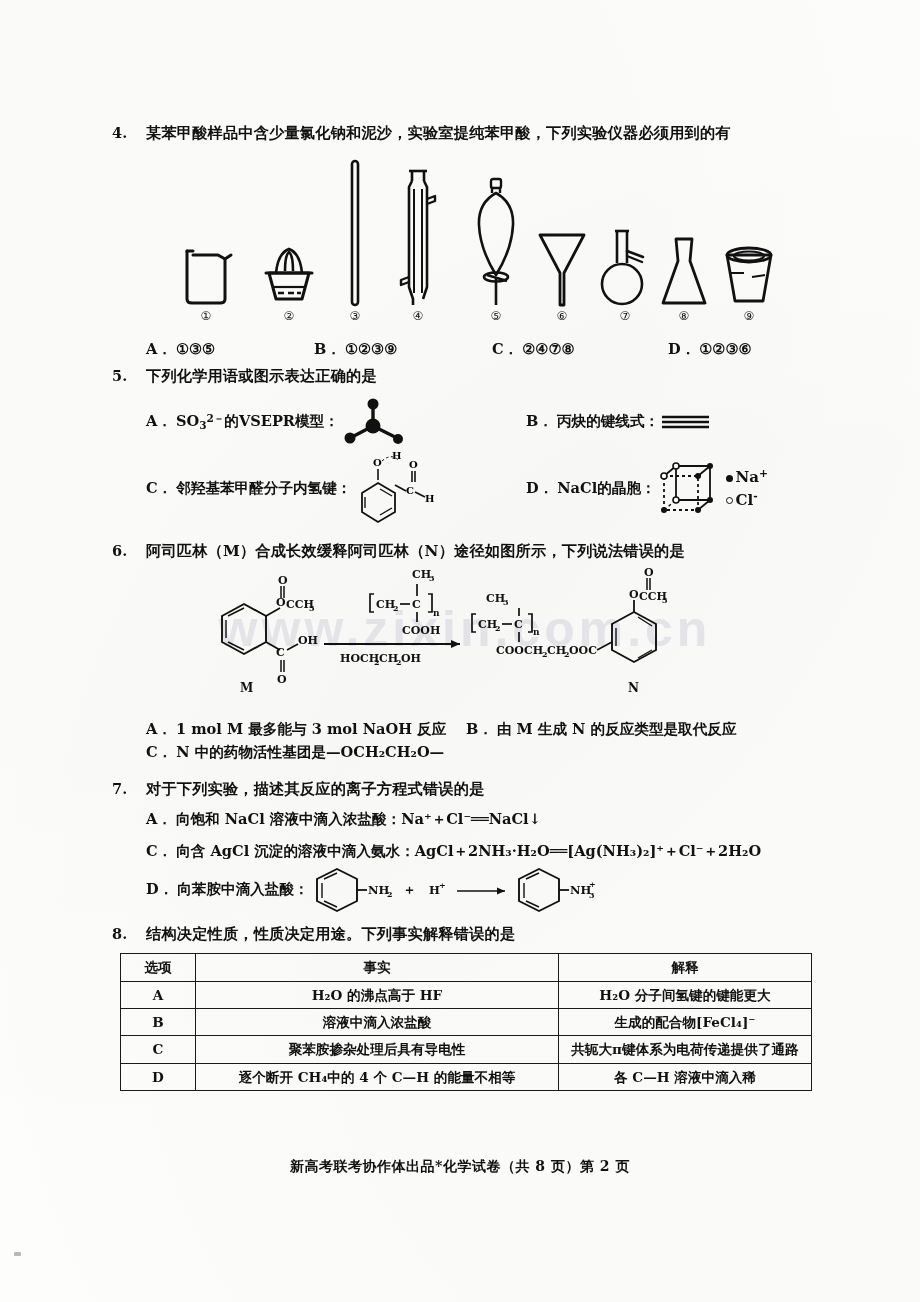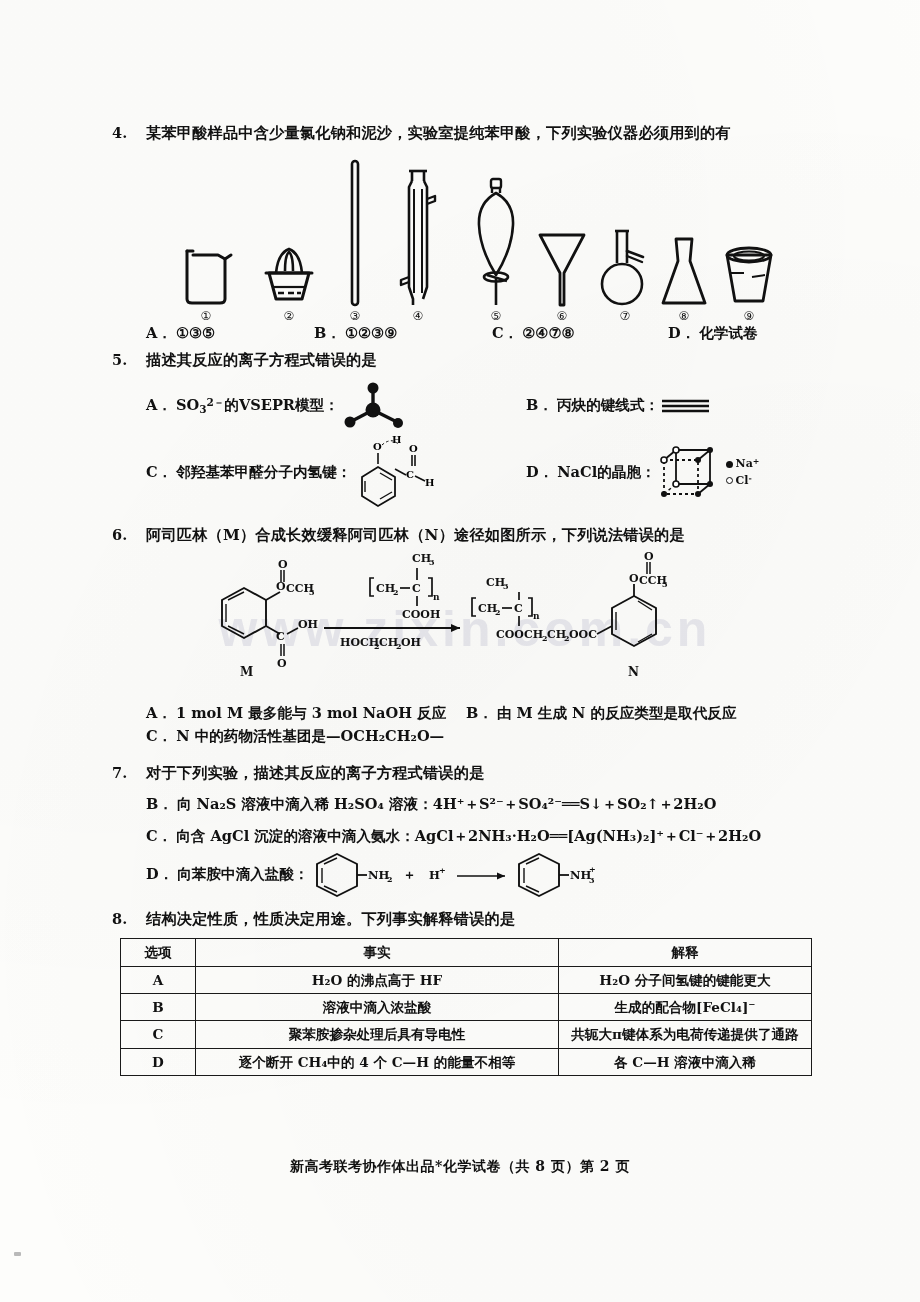--- a/index.html
+++ b/index.html
@@ -98,21 +98,21 @@
     padding-top: 3px;
     font-family: "DejaVu Sans", sans-serif;
   }
   .q4-answers {
     display: flex;
     margin-left: 34px;
     font-size: 14.6px;
     font-weight: 700;
     margin-top: 2px;
   }
-  .q4-answers > div { white-space: nowrap; }
+  .q4-answers > div { white-space: nowrap; margin-top: 16px; }
 
   
   .q5-row {
     display: flex;
     align-items: center;
     margin-left: 34px;
     font-size: 14.6px;
     font-weight: 700;
     min-height: 56px;
   }
@@ -320,29 +320,29 @@
         <div style="width:168px;">
           <span class="opt-lbl">A．</span><span>①③⑤</span>
         </div>
         <div style="width:178px;">
           <span class="opt-lbl">B．</span><span>①②③⑨</span>
         </div>
         <div style="width:176px;">
           <span class="opt-lbl">C．</span><span>②④⑦⑧</span>
         </div>
         <div>
-          <span class="opt-lbl">D．</span><span>化学试卷</span>
+          <span class="opt-lbl">D．</span><span>①②③⑥</span>
         </div>
       </div>
     </div>
 
     <div class="q" style="margin-top:6px;">
       <div class="q-head">
         <span class="q-num">5.</span>
-        <span class="q-text">描述其反应的离子方程式错误的是</span>
+        <span class="q-text">下列化学用语或图示表达正确的是</span>
       </div>
 
       <div class="q5-row" style="margin-top:6px;">
         <div class="q5-cell" style="width:380px;">
           <span class="opt-lbl">A．</span>
           <span class="chem">SO<sub>3</sub><sup>2－</sup></span>
           <span> 的VSEPR模型：</span>
           <span>
             <svg width="70" height="52" viewBox="0 0 70 52">
               <circle cx="34" cy="30" r="7.5" fill="#111"></circle>
@@ -406,21 +406,21 @@
               <circle cx="20" cy="8" r="3" fill="#fff" stroke="#111" stroke-width="1.6"></circle>
               <circle cx="54" cy="8" r="3" fill="#111"></circle>
               <circle cx="54" cy="42" r="3" fill="#111"></circle>
               <circle cx="20" cy="42" r="3" fill="#fff" stroke="#111" stroke-width="1.6"></circle>
               <circle cx="8" cy="18" r="3" fill="#fff" stroke="#111" stroke-width="1.6"></circle>
               <circle cx="42" cy="18" r="3" fill="#111"></circle>
               <circle cx="42" cy="52" r="3" fill="#111"></circle>
               <circle cx="8" cy="52" r="3" fill="#111"></circle>
             </svg>
           </span>
-          <span style="font-size:11px;line-height:1.5;margin-left:2px;">
+          <span style="font-size:15px;line-height:1.5;margin-left:2px;">
             <span style="display:block;white-space:nowrap;">
               <span style="display:inline-block;width:7px;height:7px;border-radius:50%;background:#111;vertical-align:middle;margin-right:3px;"></span><span class="chem">Na</span><sup>+</sup>
             </span>
             <span style="display:block;white-space:nowrap;">
               <span style="display:inline-block;width:7px;height:7px;border-radius:50%;background:#fff;border:1.4px solid #111;box-sizing:border-box;vertical-align:middle;margin-right:3px;"></span><span class="chem">Cl</span><sup>-</sup>
             </span>
           </span>
         </div>
       </div>
     </div>
@@ -527,23 +527,23 @@
         </div>
       </div>
     </div>
 
     <div class="q" style="margin-top:14px;">
       <div class="q-head">
         <span class="q-num">7.</span>
         <span class="q-text">对于下列实验，描述其反应的离子方程式错误的是</span>
       </div>
 
-      <div class="opt-row" style="margin-top:9px;">
+      <div class="opt-row" style="margin-top:8px;">
         <div class="opt">
-          <span class="opt-lbl">B．</span><span>向 Na₂S 溶液中滴入稀 H₂SO₄ 溶液：4H⁺＋S²⁻＋SO₄²⁻══S↓＋SO₂↑＋2H₂O</span>
+          <span class="opt-lbl">A．</span><span>向饱和 NaCl 溶液中滴入浓盐酸：Na⁺＋Cl⁻══NaCl↓</span>
         </div>
       </div>
       <div class="opt-row" style="margin-top:9px;">
         <div class="opt">
           <span class="opt-lbl">C．</span><span>向含 AgCl 沉淀的溶液中滴入氨水：AgCl＋2NH₃·H₂O══[Ag(NH₃)₂]⁺＋Cl⁻＋2H₂O</span>
         </div>
       </div>
 
       <div class="q7-d">
         <span class="opt-lbl">D．</span>

